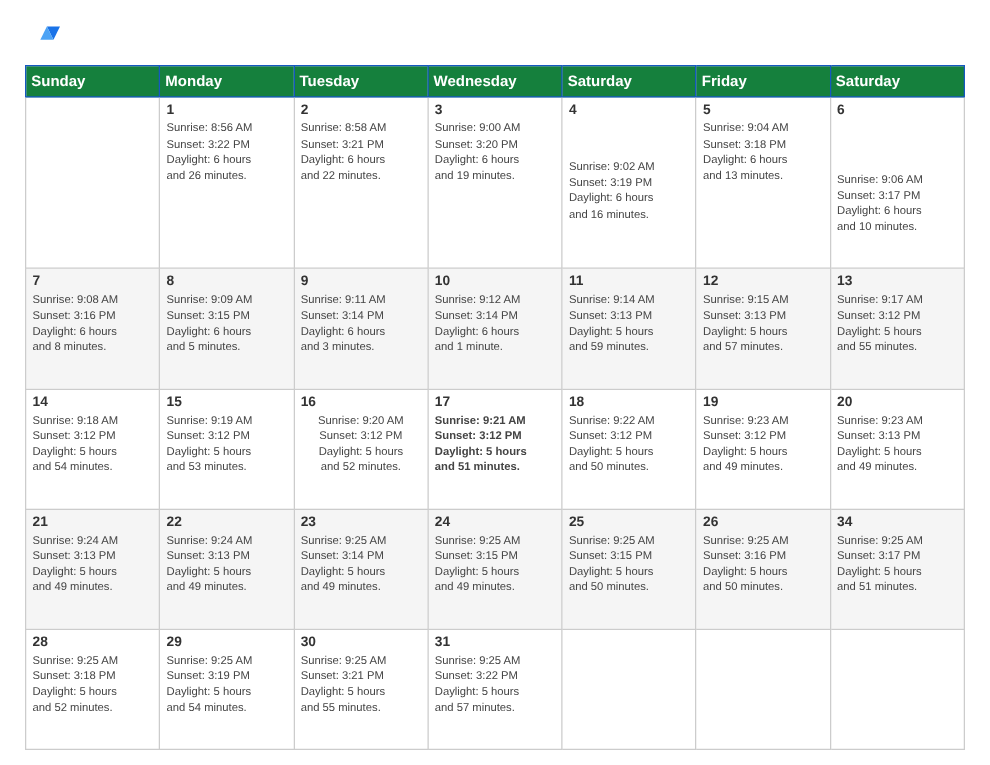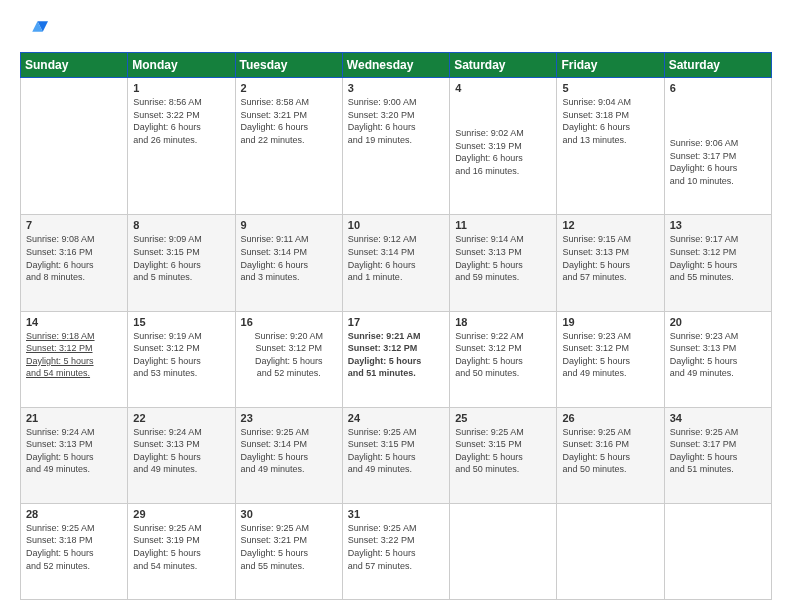--- a/index.html
+++ b/index.html
@@ -222,21 +222,21 @@
             <span class="day-number">13</span>
             <div class="day-info" style="white-space: pre-line;">Sunrise: 9:17 AM
 Sunset: 3:12 PM
 Daylight: 5 hours
 and 55 minutes.</div>
           </td>
         </tr>
         <tr>
           <td>
             <span class="day-number">14</span>
-            <div class="day-info" style="white-space: pre-line; text-decoration: underline;">Sunrise: 9:18 AM
+            <div class="day-info" style="white-space: pre-line;">Sunrise: 9:18 AM
 Sunset: 3:12 PM
 Daylight: 5 hours
 and 54 minutes.</div>
           </td>
           <td>
             <span class="day-number">15</span>
             <div class="day-info" style="white-space: pre-line;">Sunrise: 9:19 AM
 Sunset: 3:12 PM
 Daylight: 5 hours
 and 53 minutes.</div>

